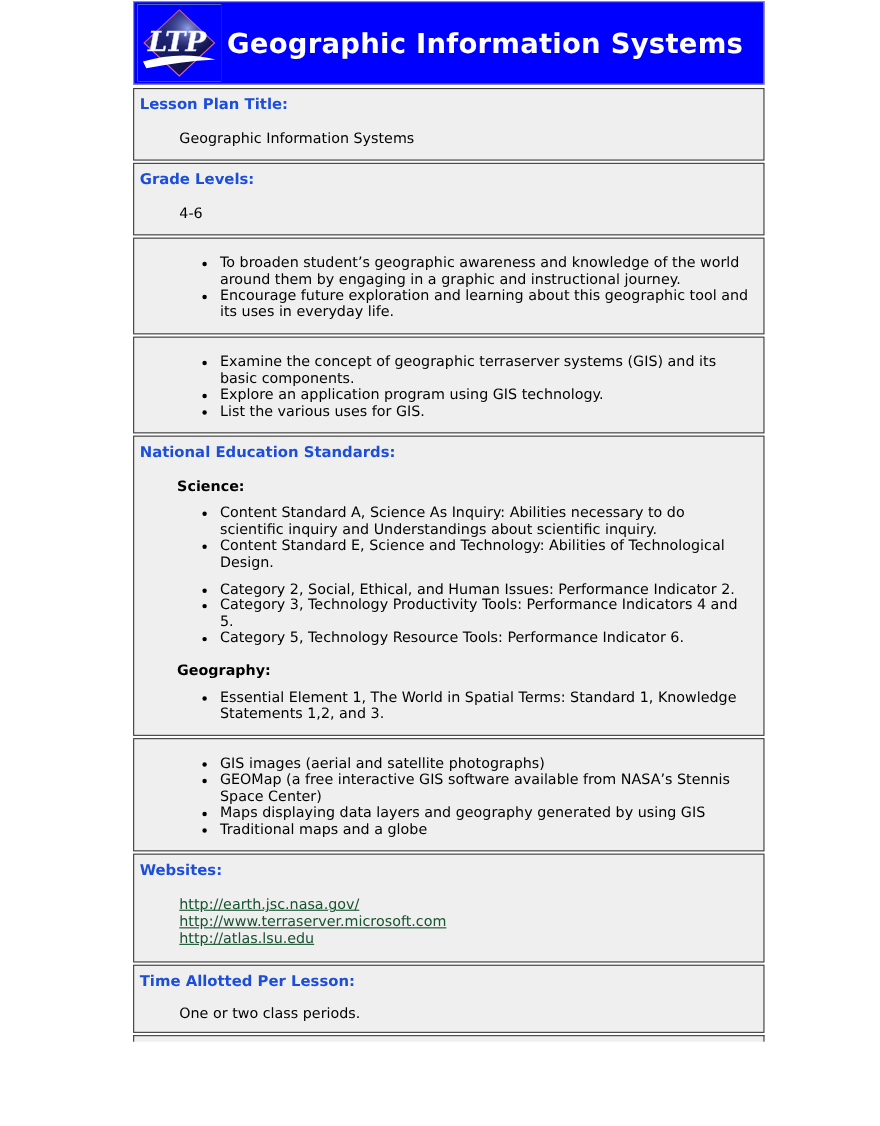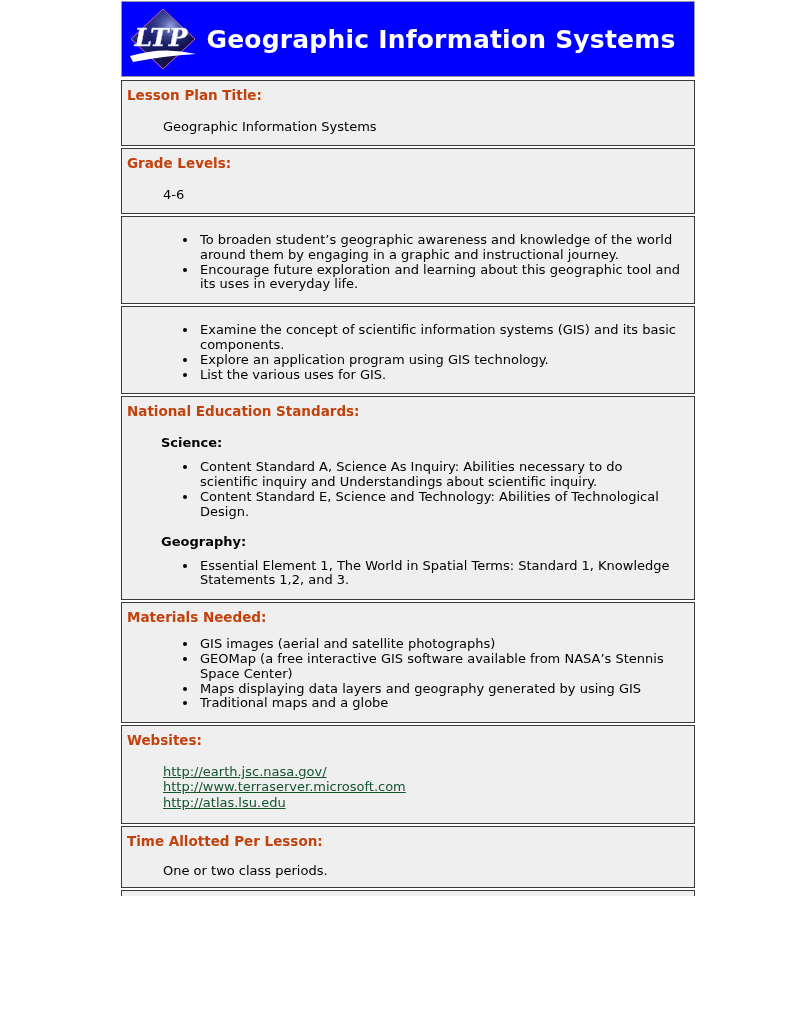--- a/index.html
+++ b/index.html
@@ -71,21 +71,21 @@
     font-family: "DejaVu Sans", sans-serif;
   }
 
   .cell {
     padding: 6px 0 7px 5px;
   }
 
   .label {
     font-weight: bold;
     font-size: 13.5px;
-    color: #c2410c;
+    color: #1d4ed8;
     display: block;
     padding-bottom: 2px;
   }
 
   .value {
     display: block;
     margin: 14px 0 4px 36px;
     font-size: 13px;
   }
 
@@ -181,48 +181,52 @@
         <ul class="blist">
           <li>To broaden student’s geographic awareness and knowledge of the world around them by engaging in a graphic and instructional journey.</li>
           <li>Encourage future exploration and learning about this geographic tool and its uses in everyday life.</li>
         </ul>
       </div>
     </div>
 
     <div class="row">
       <div class="cell">
         <ul class="blist">
-          <li>Examine the concept of scientific information systems (GIS) and its basic components.</li>
+          <li>Examine the concept of geographic terraserver systems (GIS) and its basic components.</li>
           <li>Explore an application program using GIS technology.</li>
           <li>List the various uses for GIS.</li>
         </ul>
       </div>
     </div>
 
     <div class="row">
       <div class="cell">
         <span class="label">National Education Standards:</span>
 
         <span class="subhead">Science:</span>
         <ul class="blist">
           <li>Content Standard A, Science As Inquiry: Abilities necessary to do scientific inquiry and Understandings about scientific inquiry.</li>
           <li>Content Standard E, Science and Technology: Abilities of Technological Design.</li>
         </ul>
 
+        <ul class="blist">
+          <li>Category 2, Social, Ethical, and Human Issues: Performance Indicator 2.</li>
+          <li>Category 3, Technology Productivity Tools: Performance Indicators 4 and 5.</li>
+          <li>Category 5, Technology Resource Tools: Performance Indicator 6.</li>
+        </ul>
 
         <span class="subhead">Geography:</span>
         <ul class="blist">
           <li>Essential Element 1, The World in Spatial Terms: Standard 1, Knowledge Statements 1,2, and 3.</li>
         </ul>
       </div>
     </div>
 
     <div class="row">
       <div class="cell">
-        <span class="label">Materials Needed:</span>
         <ul class="blist">
           <li>GIS images (aerial and satellite photographs)</li>
           <li>GEOMap (a free interactive GIS software available from NASA’s Stennis Space Center)</li>
           <li>Maps displaying data layers and geography generated by using GIS</li>
           <li>Traditional maps and a globe</li>
         </ul>
       </div>
     </div>
 
     <div class="row">

